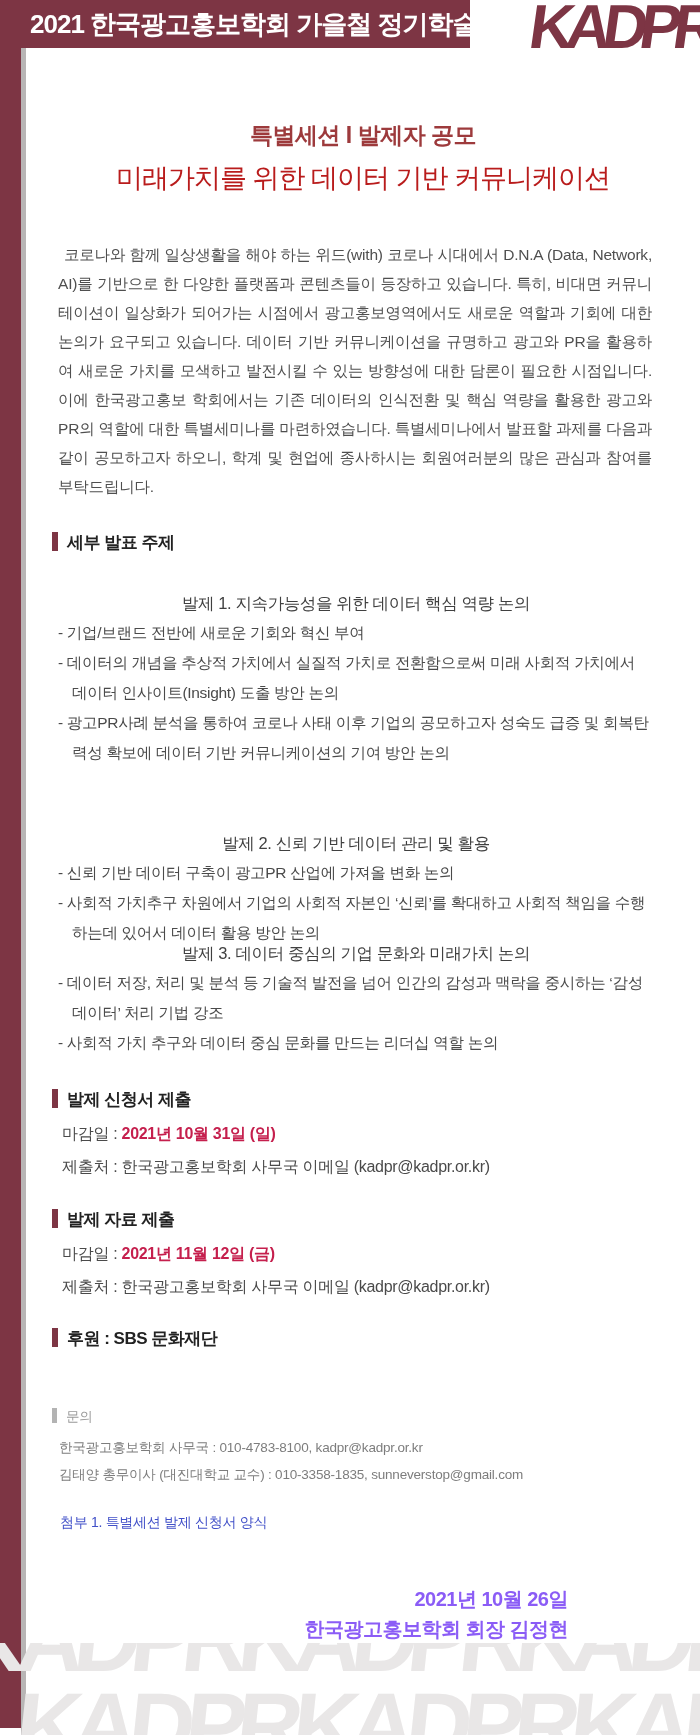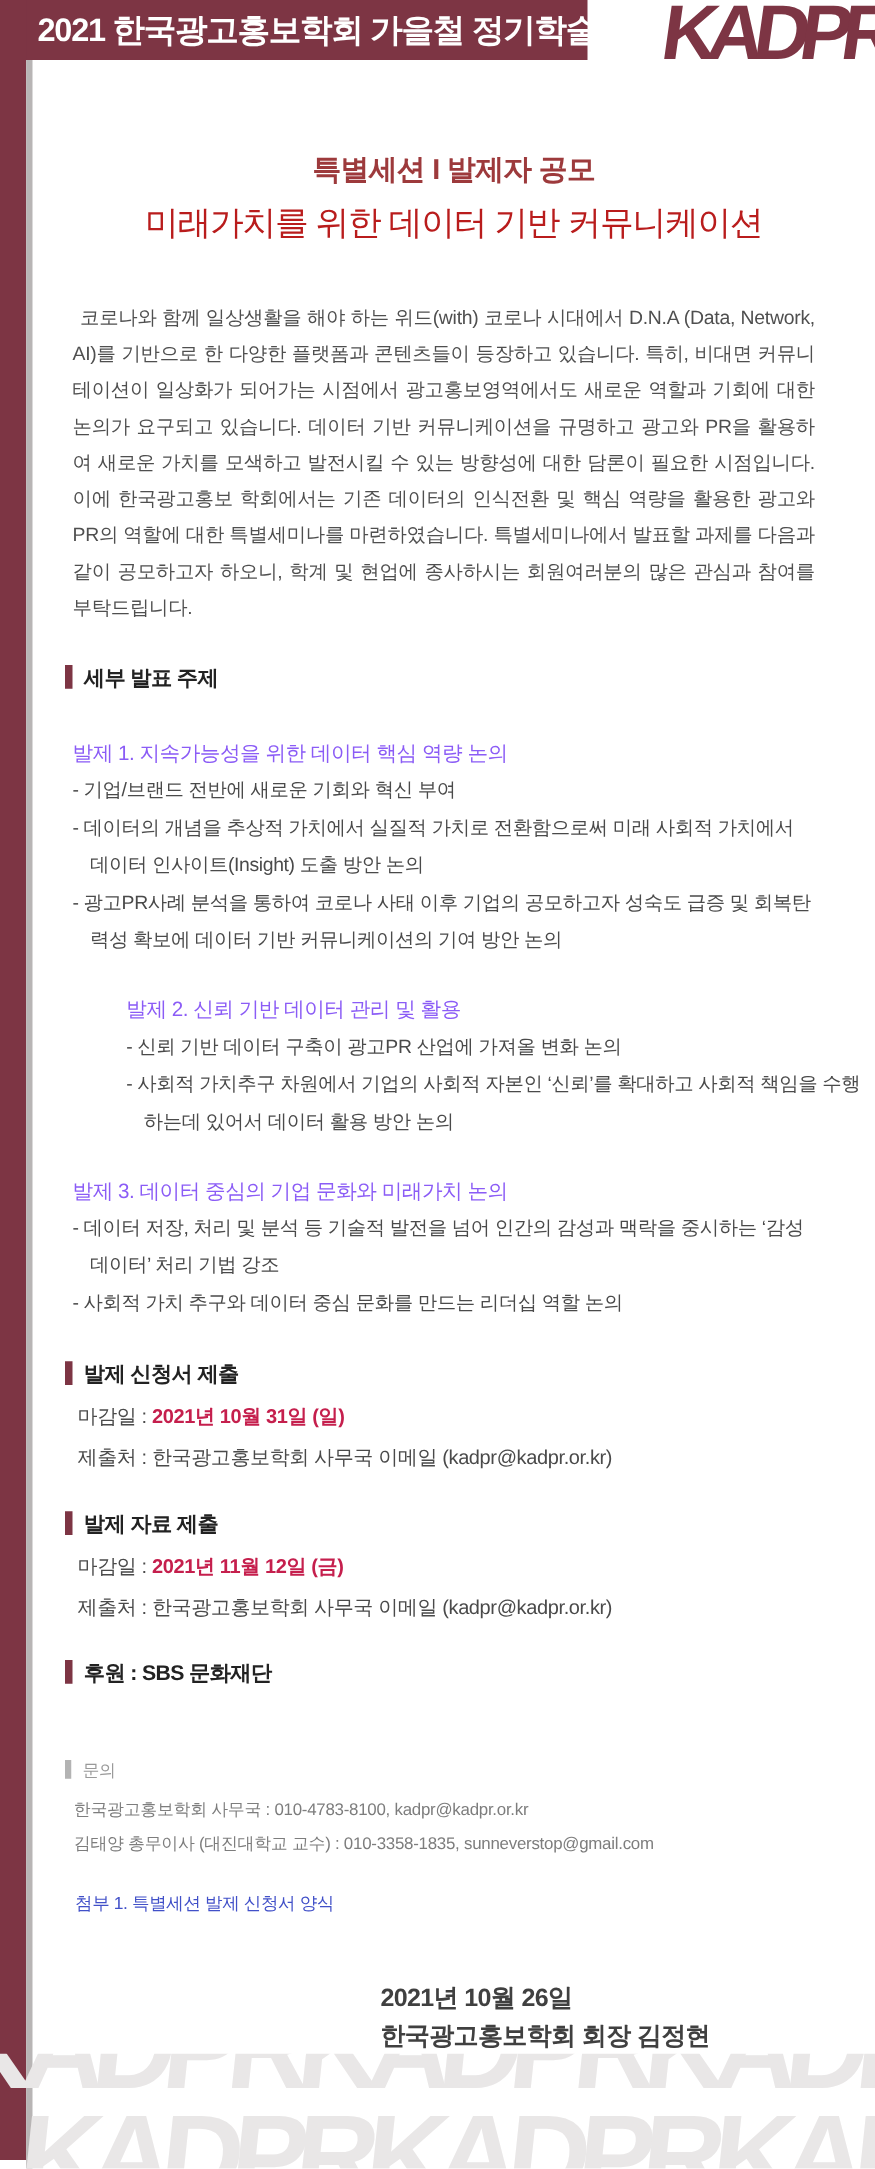--- a/index.html
+++ b/index.html
@@ -43,41 +43,41 @@
     position:absolute;left:58px;width:594px;top:240px;
     color:#4f4f4f;font-size:15.5px;line-height:29px;text-align:justify;text-indent:6px;
     letter-spacing:-0.2px;
   }
   
   .sec-header{position:absolute;left:52px;font-size:17px;font-weight:700;color:#222;letter-spacing:-0.5px;}
   .sec-bar{display:inline-block;width:6px;height:19px;background:var(--brand-maroon);margin-right:9px;vertical-align:-3px;}
   .sec-bar.gray{background:#b3b3b3;width:5px;height:15px;vertical-align:-2px;}
   
   .topic{position:absolute;left:58px;width:596px;}
-  .topic-title{font-size:16.5px;color:#8b5cf6;line-height:30px;letter-spacing:-0.4px;}
+  .topic-title{font-size:16.5px;color:#404040;line-height:30px;letter-spacing:-0.4px;text-align:center;}
   .topic .bullet{
     font-size:15.5px;color:#4a4a4a;line-height:30px;
     padding-left:14px;text-indent:-14px;letter-spacing:-0.3px;
   }
   
   .sub-block{position:absolute;left:52px;width:600px;}
   .sub-header{font-size:17px;font-weight:700;color:#222;letter-spacing:-0.5px;margin-bottom:12px;}
   .detail-row{font-size:16px;color:#4a4a4a;letter-spacing:-0.3px;line-height:22px;margin:0 0 11px 10px;}
   .deadline-value{color:var(--deadline-red);font-weight:700;}
   
   .contact{position:absolute;left:52px;width:600px;}
   .contact-header{font-size:13.5px;color:#999;letter-spacing:-0.3px;margin-bottom:8px;}
   .contact .line{font-size:13.5px;color:#7d7d7d;line-height:27px;margin-left:7px;letter-spacing:-0.2px;}
   
   .attachment{
     position:absolute;left:60px;top:1514px;
     color:var(--link-blue);font-size:14px;letter-spacing:-0.3px;cursor:pointer;
   }
   
-  .signature{position:absolute;right:132px;top:1584px;color:#404040;}
+  .signature{position:absolute;right:132px;top:1584px;text-align:right;color:#8b5cf6;}
   .signature .sig-date{font-size:20px;font-weight:700;letter-spacing:-0.5px;line-height:30px;}
   .signature .sig-name{font-size:20px;font-weight:700;letter-spacing:-0.5px;line-height:30px;}
   
   .watermark{position:absolute;left:0;right:0;bottom:0;height:92px;overflow:hidden;}
   .wm-row{
     position:absolute;white-space:nowrap;font-weight:900;color:var(--watermark-gray);
     font-size:92px;line-height:92px;letter-spacing:-10px;transform:skewX(-6deg);
   }
   .wm-row.row1{bottom:50px;left:-38px;}
   .wm-row.row2{top:36px;left:16px;}
@@ -106,21 +106,21 @@
 
   <div class="topic" style="top:588px;">
     <div class="topic-title">발제 1. 지속가능성을 위한 데이터 핵심 역량 논의</div>
     <div class="topic-bullets">
         <div class="bullet">- 기업/브랜드 전반에 새로운 기회와 혁신 부여</div>
         <div class="bullet">- 데이터의 개념을 추상적 가치에서 실질적 가치로 전환함으로써 미래 사회적 가치에서 데이터 인사이트(Insight) 도출 방안 논의</div>
         <div class="bullet">- 광고PR사례 분석을 통하여 코로나 사태 이후 기업의 공모하고자 성숙도 급증 및 회복탄력성 확보에 데이터 기반 커뮤니케이션의 기여 방안 논의</div>
       </div>
   </div>
 
-  <div class="topic" style="top:793px;margin-left:43px;">
+  <div class="topic" style="top:828px;">
     <div class="topic-title">발제 2. 신뢰 기반 데이터 관리 및 활용</div>
     <div class="topic-bullets">
         <div class="bullet">- 신뢰 기반 데이터 구축이 광고PR 산업에 가져올 변화 논의</div>
         <div class="bullet">- 사회적 가치추구 차원에서 기업의 사회적 자본인 ‘신뢰’를 확대하고 사회적 책임을 수행하는데 있어서 데이터 활용 방안 논의</div>
       </div>
   </div>
 
   <div class="topic" style="top:938px;">
     <div class="topic-title">발제 3.  데이터 중심의 기업 문화와 미래가치 논의</div>
     <div class="topic-bullets">

